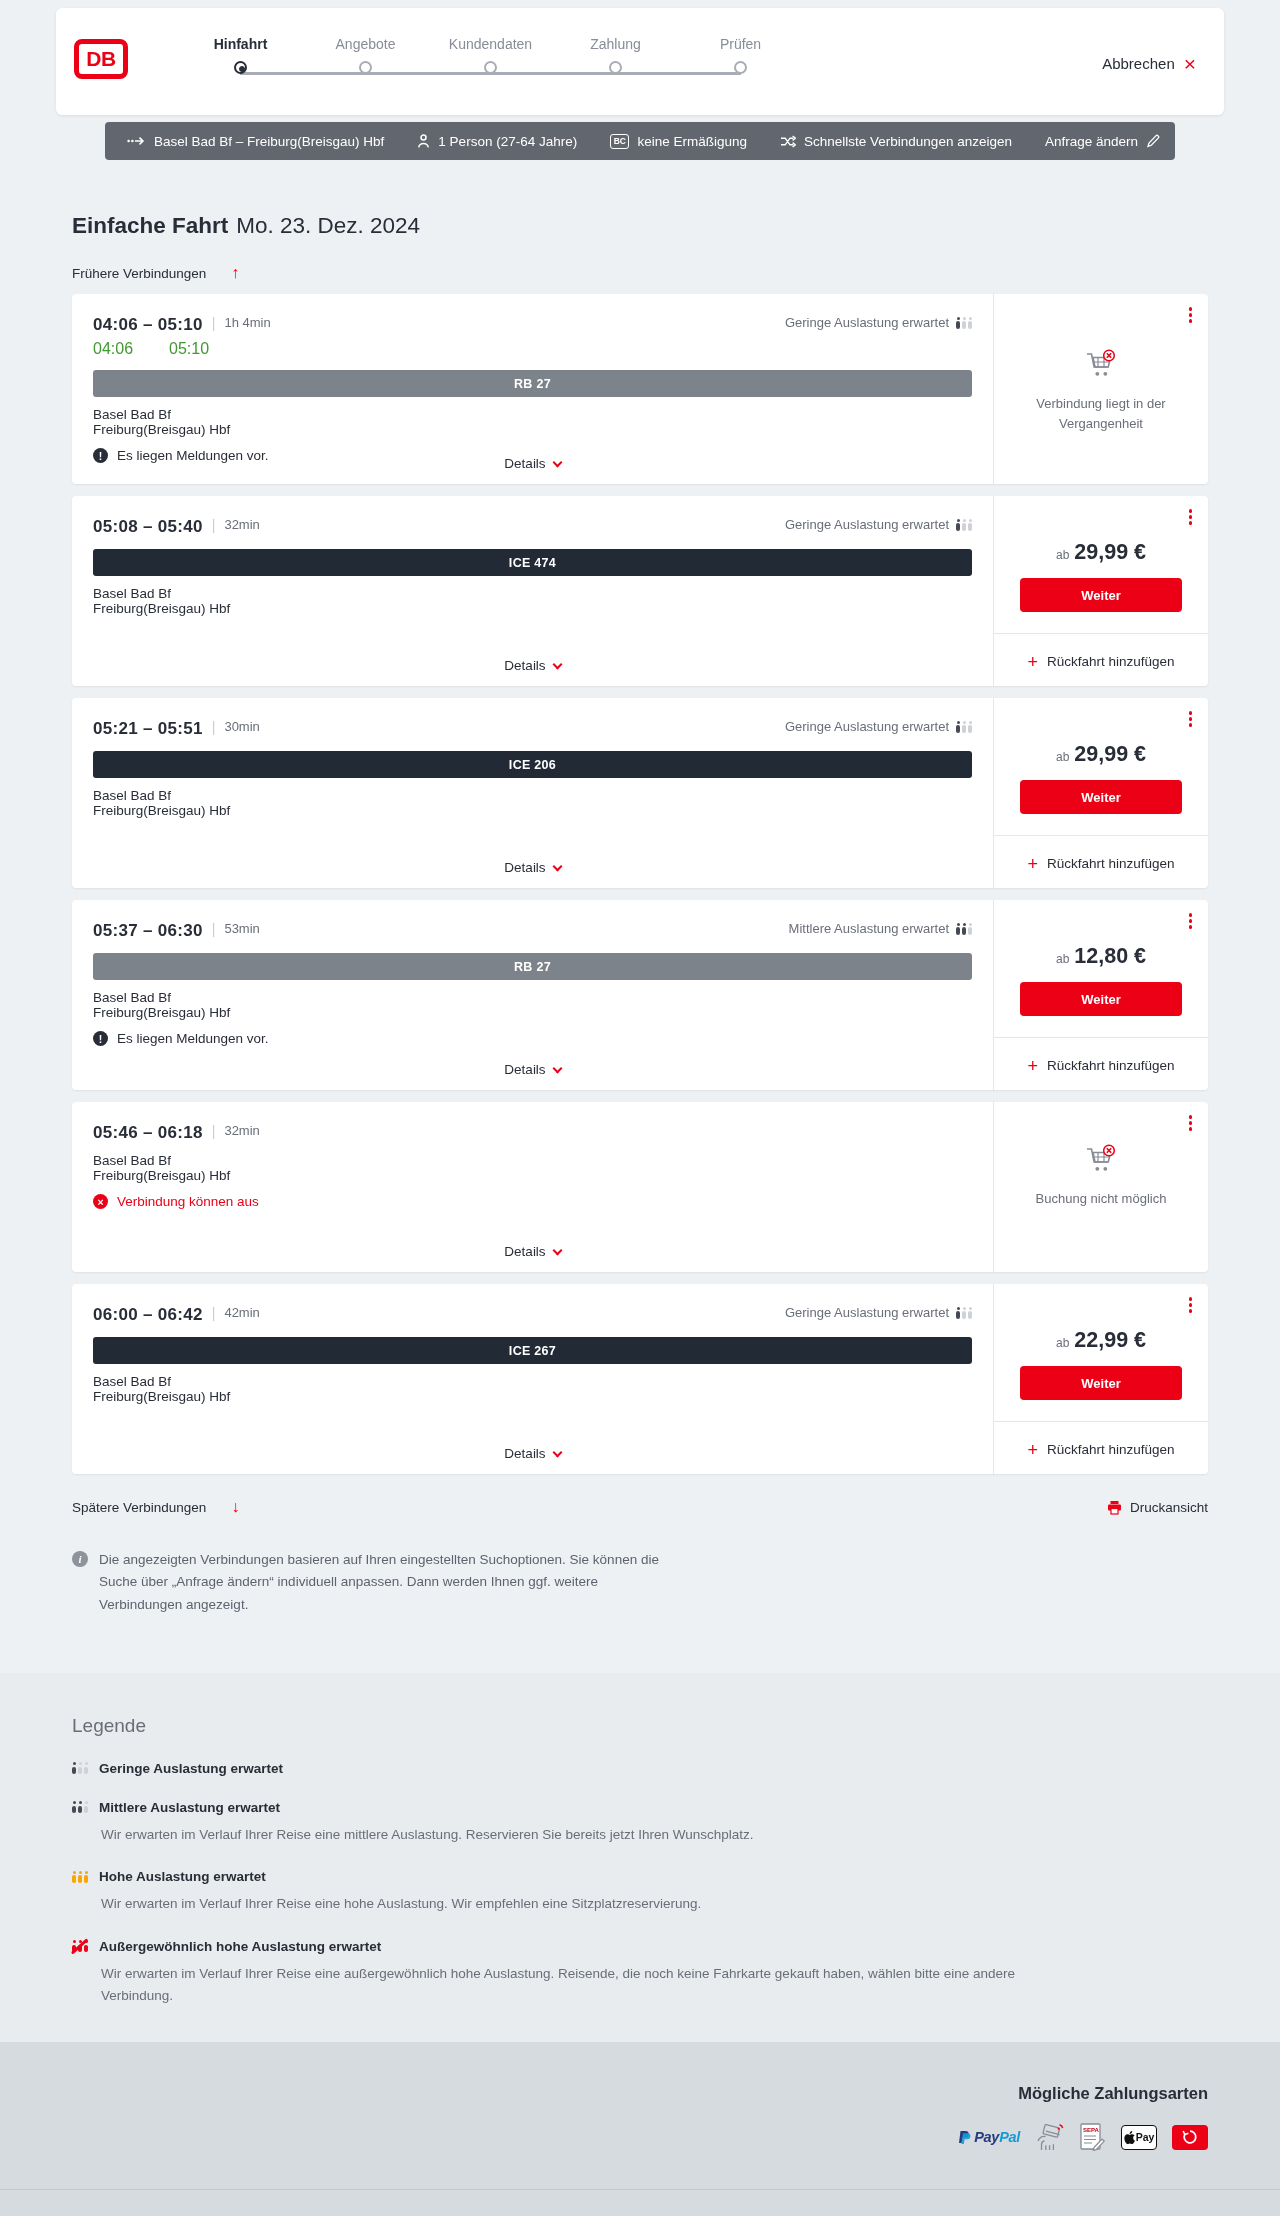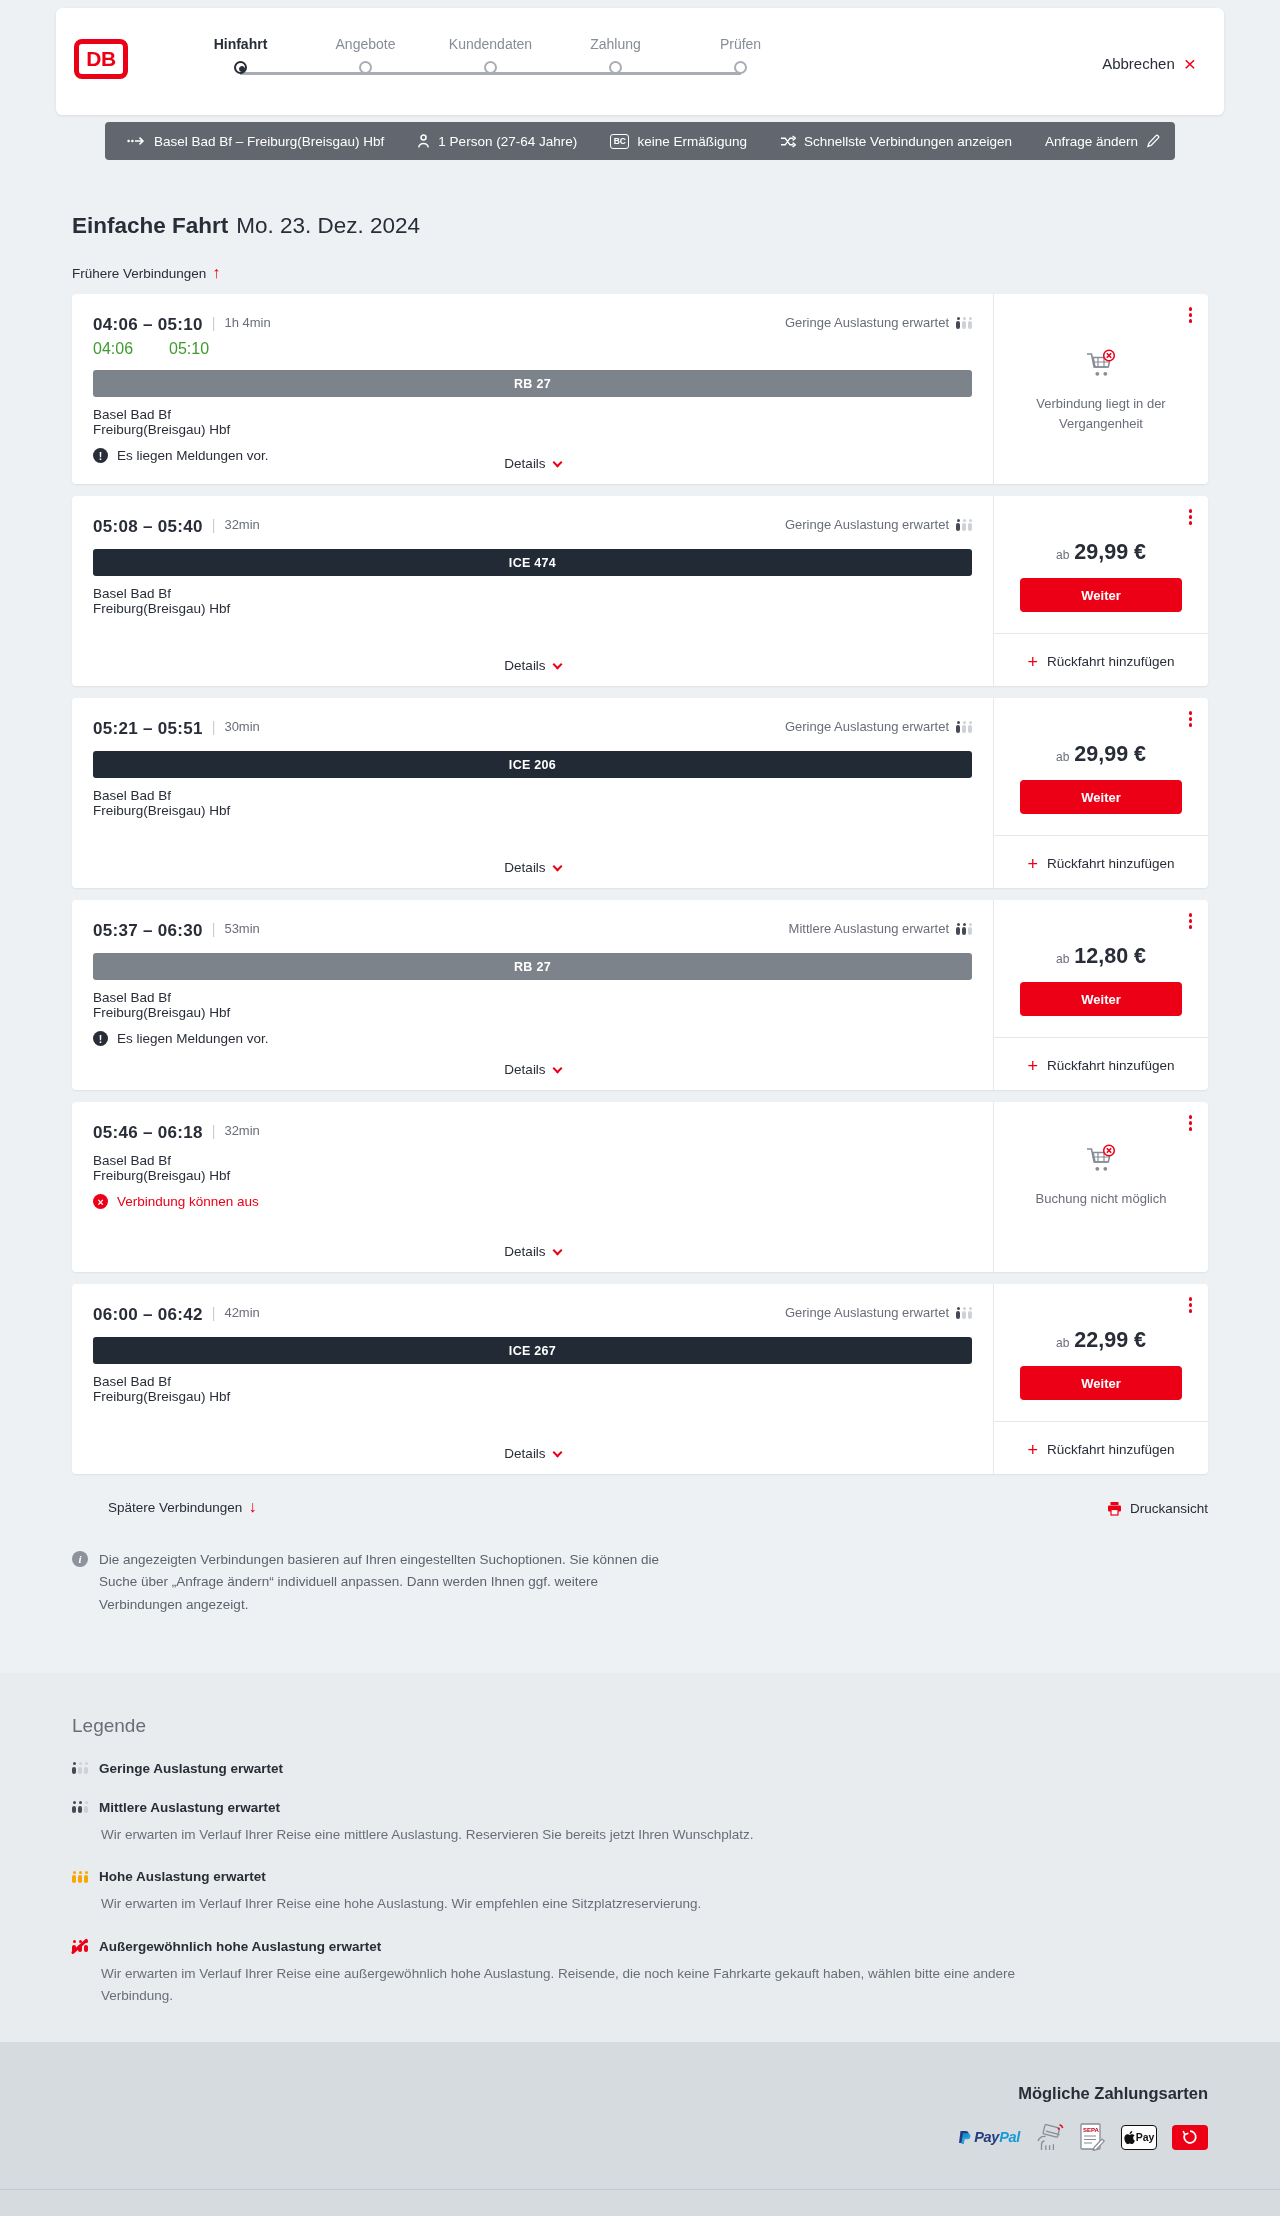--- a/index.html
+++ b/index.html
@@ -51,21 +51,21 @@
     font-size:13.5px; padding:0 22px;
   }
   .sumbar .item { display:flex; align-items:center; gap:8px; white-space:nowrap; }
   .sumbar .item + .item { margin-left:33px; }
   .sumbar .edit { margin-left:auto; cursor:pointer; }
   .bc-badge { border:1.4px solid #fff; border-radius:3px; font-size:8.5px; font-weight:700; padding:1.5px 2.5px; }
 
   
   .page-head { margin-top:53px; font-size:22.5px; }
   .page-head b { font-weight:800; margin-right:8px; }
-  .link-row { margin-top:25px; font-size:13.5px; display:flex; align-items:center; gap:6px; cursor:pointer; }
+  .link-row { margin-top:25px; font-size:13.5px; display:flex; align-items:center; gap:25px; cursor:pointer; }
   .red-arrow { color:#ec0016; font-size:16px; font-weight:700; }
 
   
   .card {
     display:flex; background:#fff; border-radius:4px; margin-top:12px;
     box-shadow:0 1px 2px rgba(40,45,55,.08); height:190px;
   }
   .card.short { height:170px; }
   .card-main { flex:1; position:relative; padding:21px 21px 14px; border-right:1px solid #e4e7eb; }
   .row-top { display:flex; align-items:flex-start; }
@@ -117,21 +117,21 @@
   .pp { width:4px; height:12px; position:relative; display:block; }
   .pp::before { content:""; position:absolute; top:0; left:.5px; width:3px; height:3px; border-radius:50%; background:currentColor; }
   .pp::after  { content:""; position:absolute; top:4.5px; left:0; width:4px; height:7.5px; border-radius:2px; background:currentColor; }
   .pp.d { color:#454a54; } .pp.l { color:#ced2d8; } .pp.o { color:#f8a600; } .pp.r { color:#ec0016; }
   .pax.slashed::after {
     content:""; position:absolute; left:-3px; top:5px; width:21px; height:2.6px;
     background:#ec0016; transform:rotate(-42deg); border-radius:2px;
   }
 
   
-  .later-row { margin-top:24px; display:flex; justify-content:space-between; align-items:flex-end;margin-left:36px; }
+  .later-row { margin-top:24px; display:flex; justify-content:space-between; align-items:center; }
   .print { display:flex; align-items:center; gap:8px; font-size:13.5px; cursor:pointer; }
   .info-block { margin-top:33px; display:flex; gap:11px; }
   .info-ico {
     width:16px; height:16px; border-radius:50%; background:#8d929b; color:#fff; flex:0 0 auto;
     font-family:"Liberation Serif", serif; font-style:italic; font-weight:700; font-size:11px;
     display:flex; align-items:center; justify-content:center; margin-top:2px;
   }
   .info-text { font-size:13.5px; color:#5d636e; line-height:1.65; max-width:575px; }
 
   

